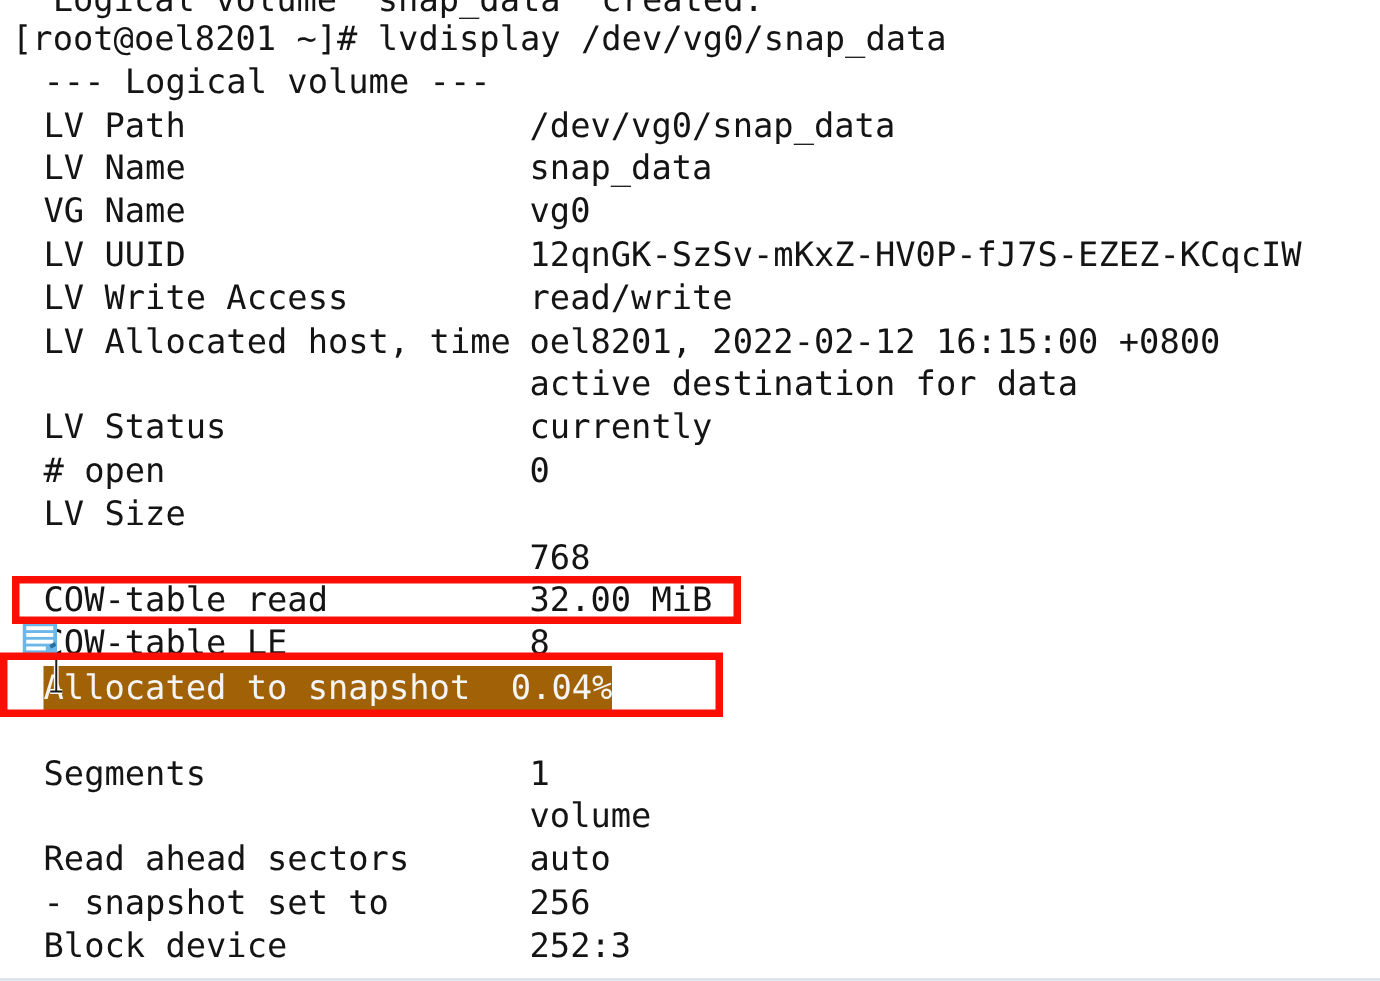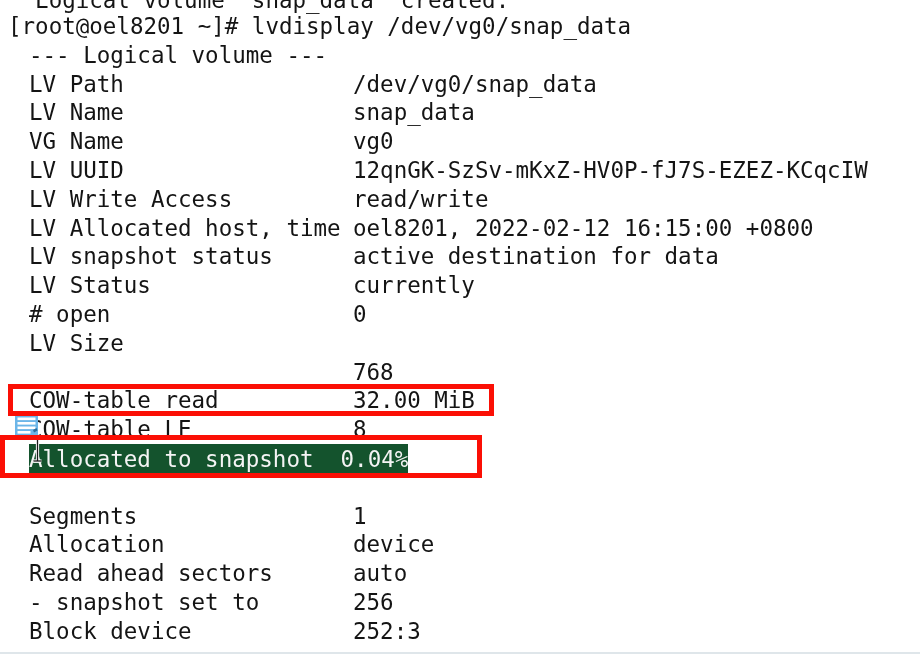--- a/index.html
+++ b/index.html
@@ -59,21 +59,21 @@
   .line.indent-hdr .full { left: 29px; }
 
   
   #line-scrollback {
     top: -14px;
     color: #141414;
   }
 
   
   .selrun {
-    background: #14532d;
+    background: #a16207;
     color: #f4f4f4;
     padding: 1px 0 2px 0;
   }
 
   
   .redbox {
     position: absolute;
     border: 5px solid #fb0f05;
     background: transparent;
     box-sizing: border-box;
@@ -145,21 +145,20 @@
   </div>
   <div class="line" style="top:184.8px;">
     <span class="lbl">LV Write Access</span>
     <span class="val">read/write</span>
   </div>
   <div class="line" style="top:213.6px;">
     <span class="lbl">LV Allocated host, time</span>
     <span class="val">oel8201, 2022-02-12 16:15:00 +0800</span>
   </div>
   <div class="line" style="top:242.4px;">
-    <span class="lbl">LV snapshot status</span>
     <span class="val">active destination for data</span>
   </div>
   <div class="line" style="top:271.2px;">
     <span class="lbl">LV Status</span>
     <span class="val">currently</span>
   </div>
   <div class="line" style="top:300px;">
     <span class="lbl"># open</span>
     <span class="val">0</span>
   </div>
@@ -180,22 +179,21 @@
 
   <div class="line" style="top:444px;">
     <span class="full selrun" style="left:29px;">Allocated to snapshot  0.04%</span>
   </div>
 
   <div class="line" style="top:501.6px;">
     <span class="lbl">Segments</span>
     <span class="val">1</span>
   </div>
   <div class="line" style="top:530.4px;">
-    <span class="lbl">Allocation</span>
-    <span class="val">device</span>
+    <span class="val">volume</span>
   </div>
   <div class="line" style="top:559.2px;">
     <span class="lbl">Read ahead sectors</span>
     <span class="val">auto</span>
   </div>
   <div class="line" style="top:588px;">
     <span class="lbl">- snapshot set to</span>
     <span class="val">256</span>
   </div>
   <div class="line" style="top:616.8px;">

